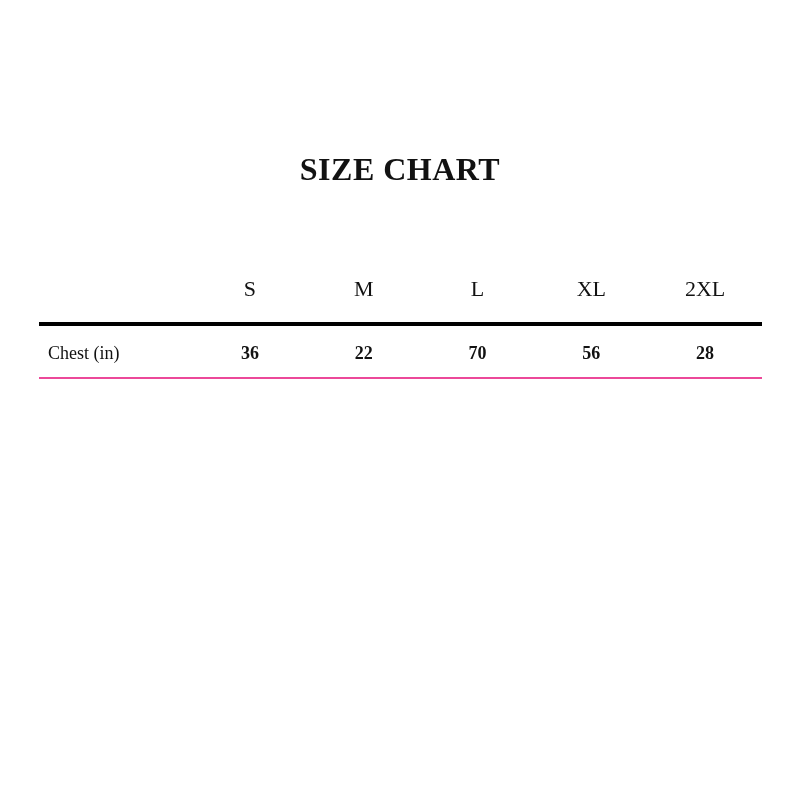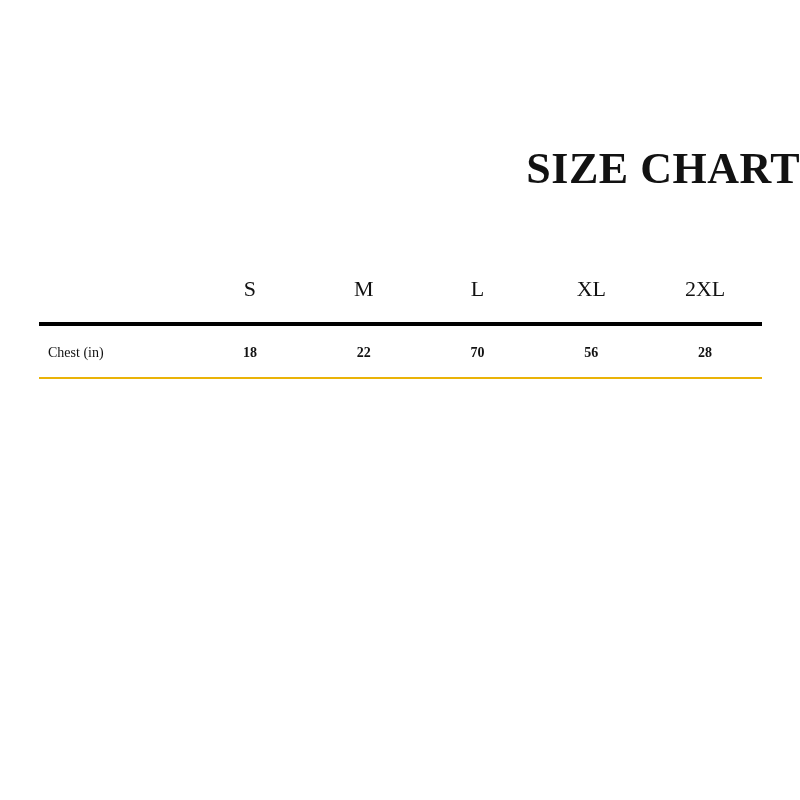--- a/index.html
+++ b/index.html
@@ -15,22 +15,22 @@
     position: relative;
     width: 800px;
     height: 800px;
     background: #ffffff;
   }
   .chart-title {
     position: absolute;
     top: 153px;
     left: 0;
     width: 100%;
-    text-align: right;
-    font-size: 44px;
+    text-align: center;
+    font-size: 32px;
     line-height: 32px;
     font-weight: bold;
     letter-spacing: 0.5px;
     color: #121212;
   }
   table.size-table {
     position: absolute;
     top: 276px;
     left: 39px;
     width: 723px;
@@ -45,24 +45,24 @@
     line-height: 26px;
     text-align: center;
     vertical-align: bottom;
     padding: 0 0 20px 0;
     border-bottom: 4px solid #000000;
   }
   .size-table th.corner {
     text-align: left;
   }
   .size-table td {
-    font-size: 14px;
+    font-size: 18px;
     line-height: 26px;
     padding: 14px 0 11px 0;
-    border-bottom: 2px solid #eab308;
+    border-bottom: 2px solid #ec4899;
     text-align: center;
     font-family: Liberation Serif, serif;
   }
   .size-table td.row-label {
     text-align: left;
     padding-left: 9px;
     font-weight: normal;
   }
   .size-table td.value {
     font-weight: bold;
@@ -90,21 +90,21 @@
         <th>S</th>
         <th>M</th>
         <th>L</th>
         <th>XL</th>
         <th>2XL</th>
       </tr>
     </thead>
     <tbody>
       <tr>
         <td class="row-label">Chest (in)</td>
-        <td class="value">18</td>
+        <td class="value">36</td>
         <td class="value">22</td>
         <td class="value">70</td>
         <td class="value">56</td>
         <td class="value">28</td>
       </tr>
     </tbody>
   </table>
 
 </div>
 

